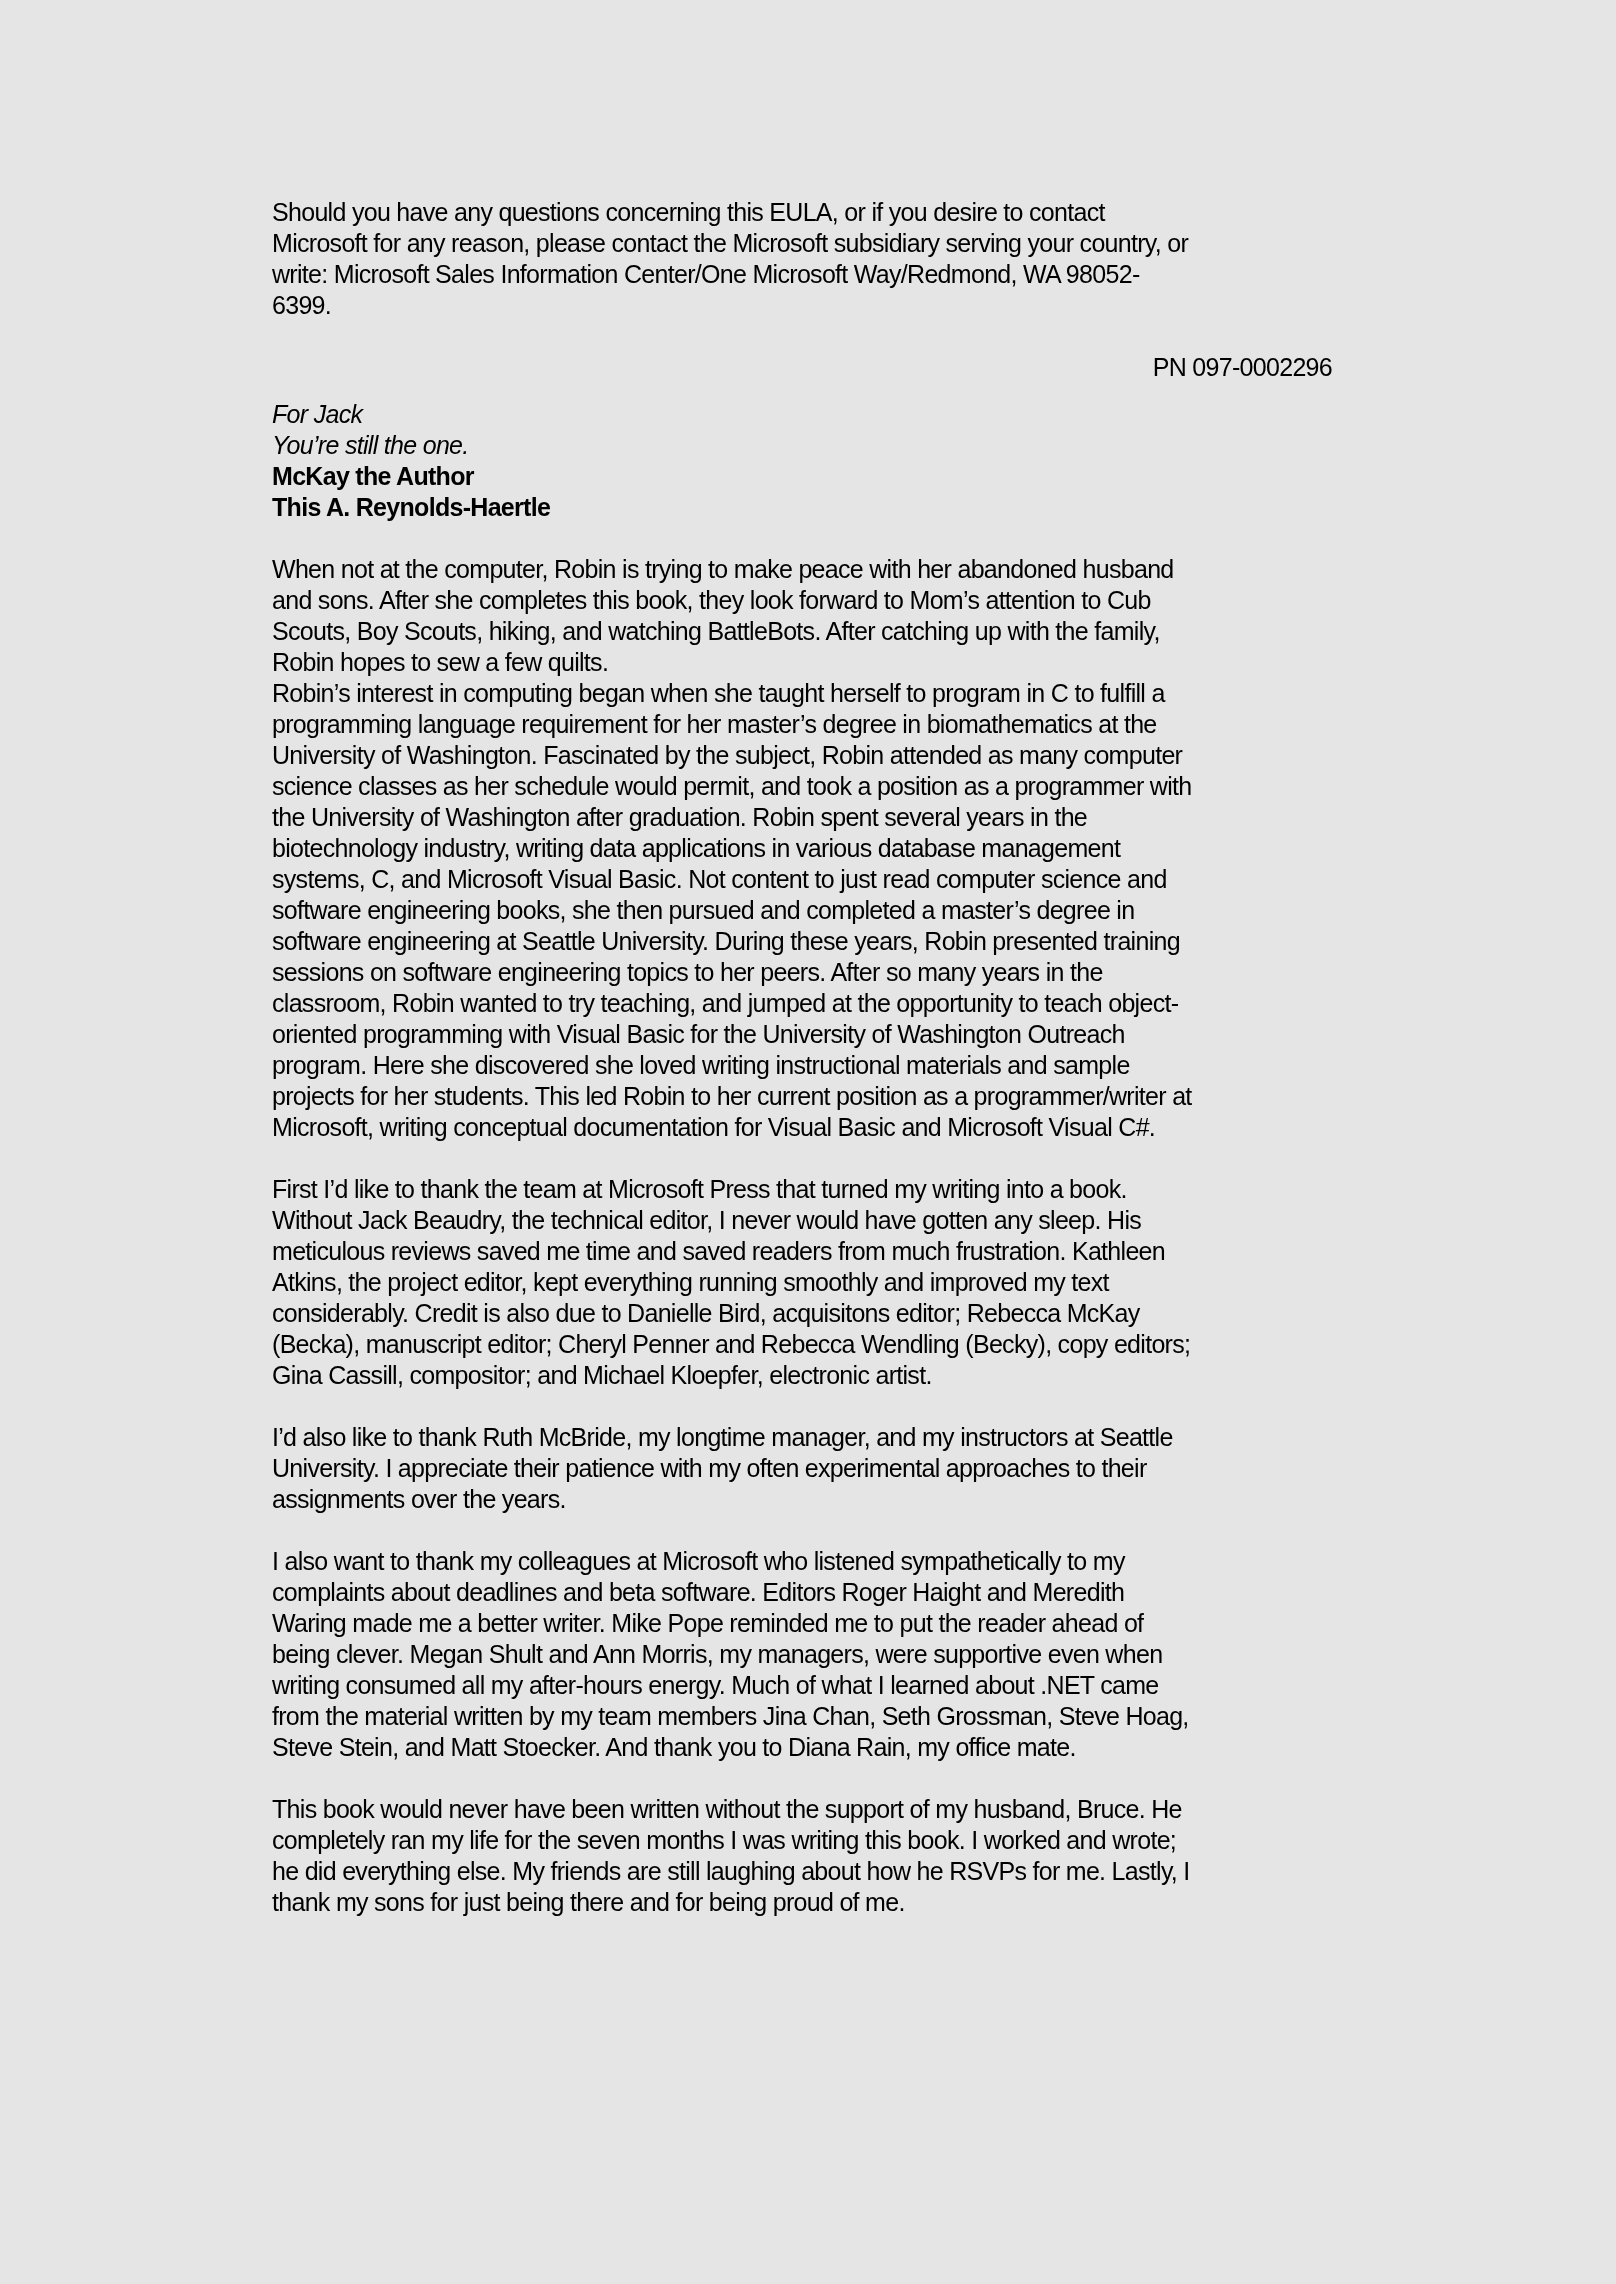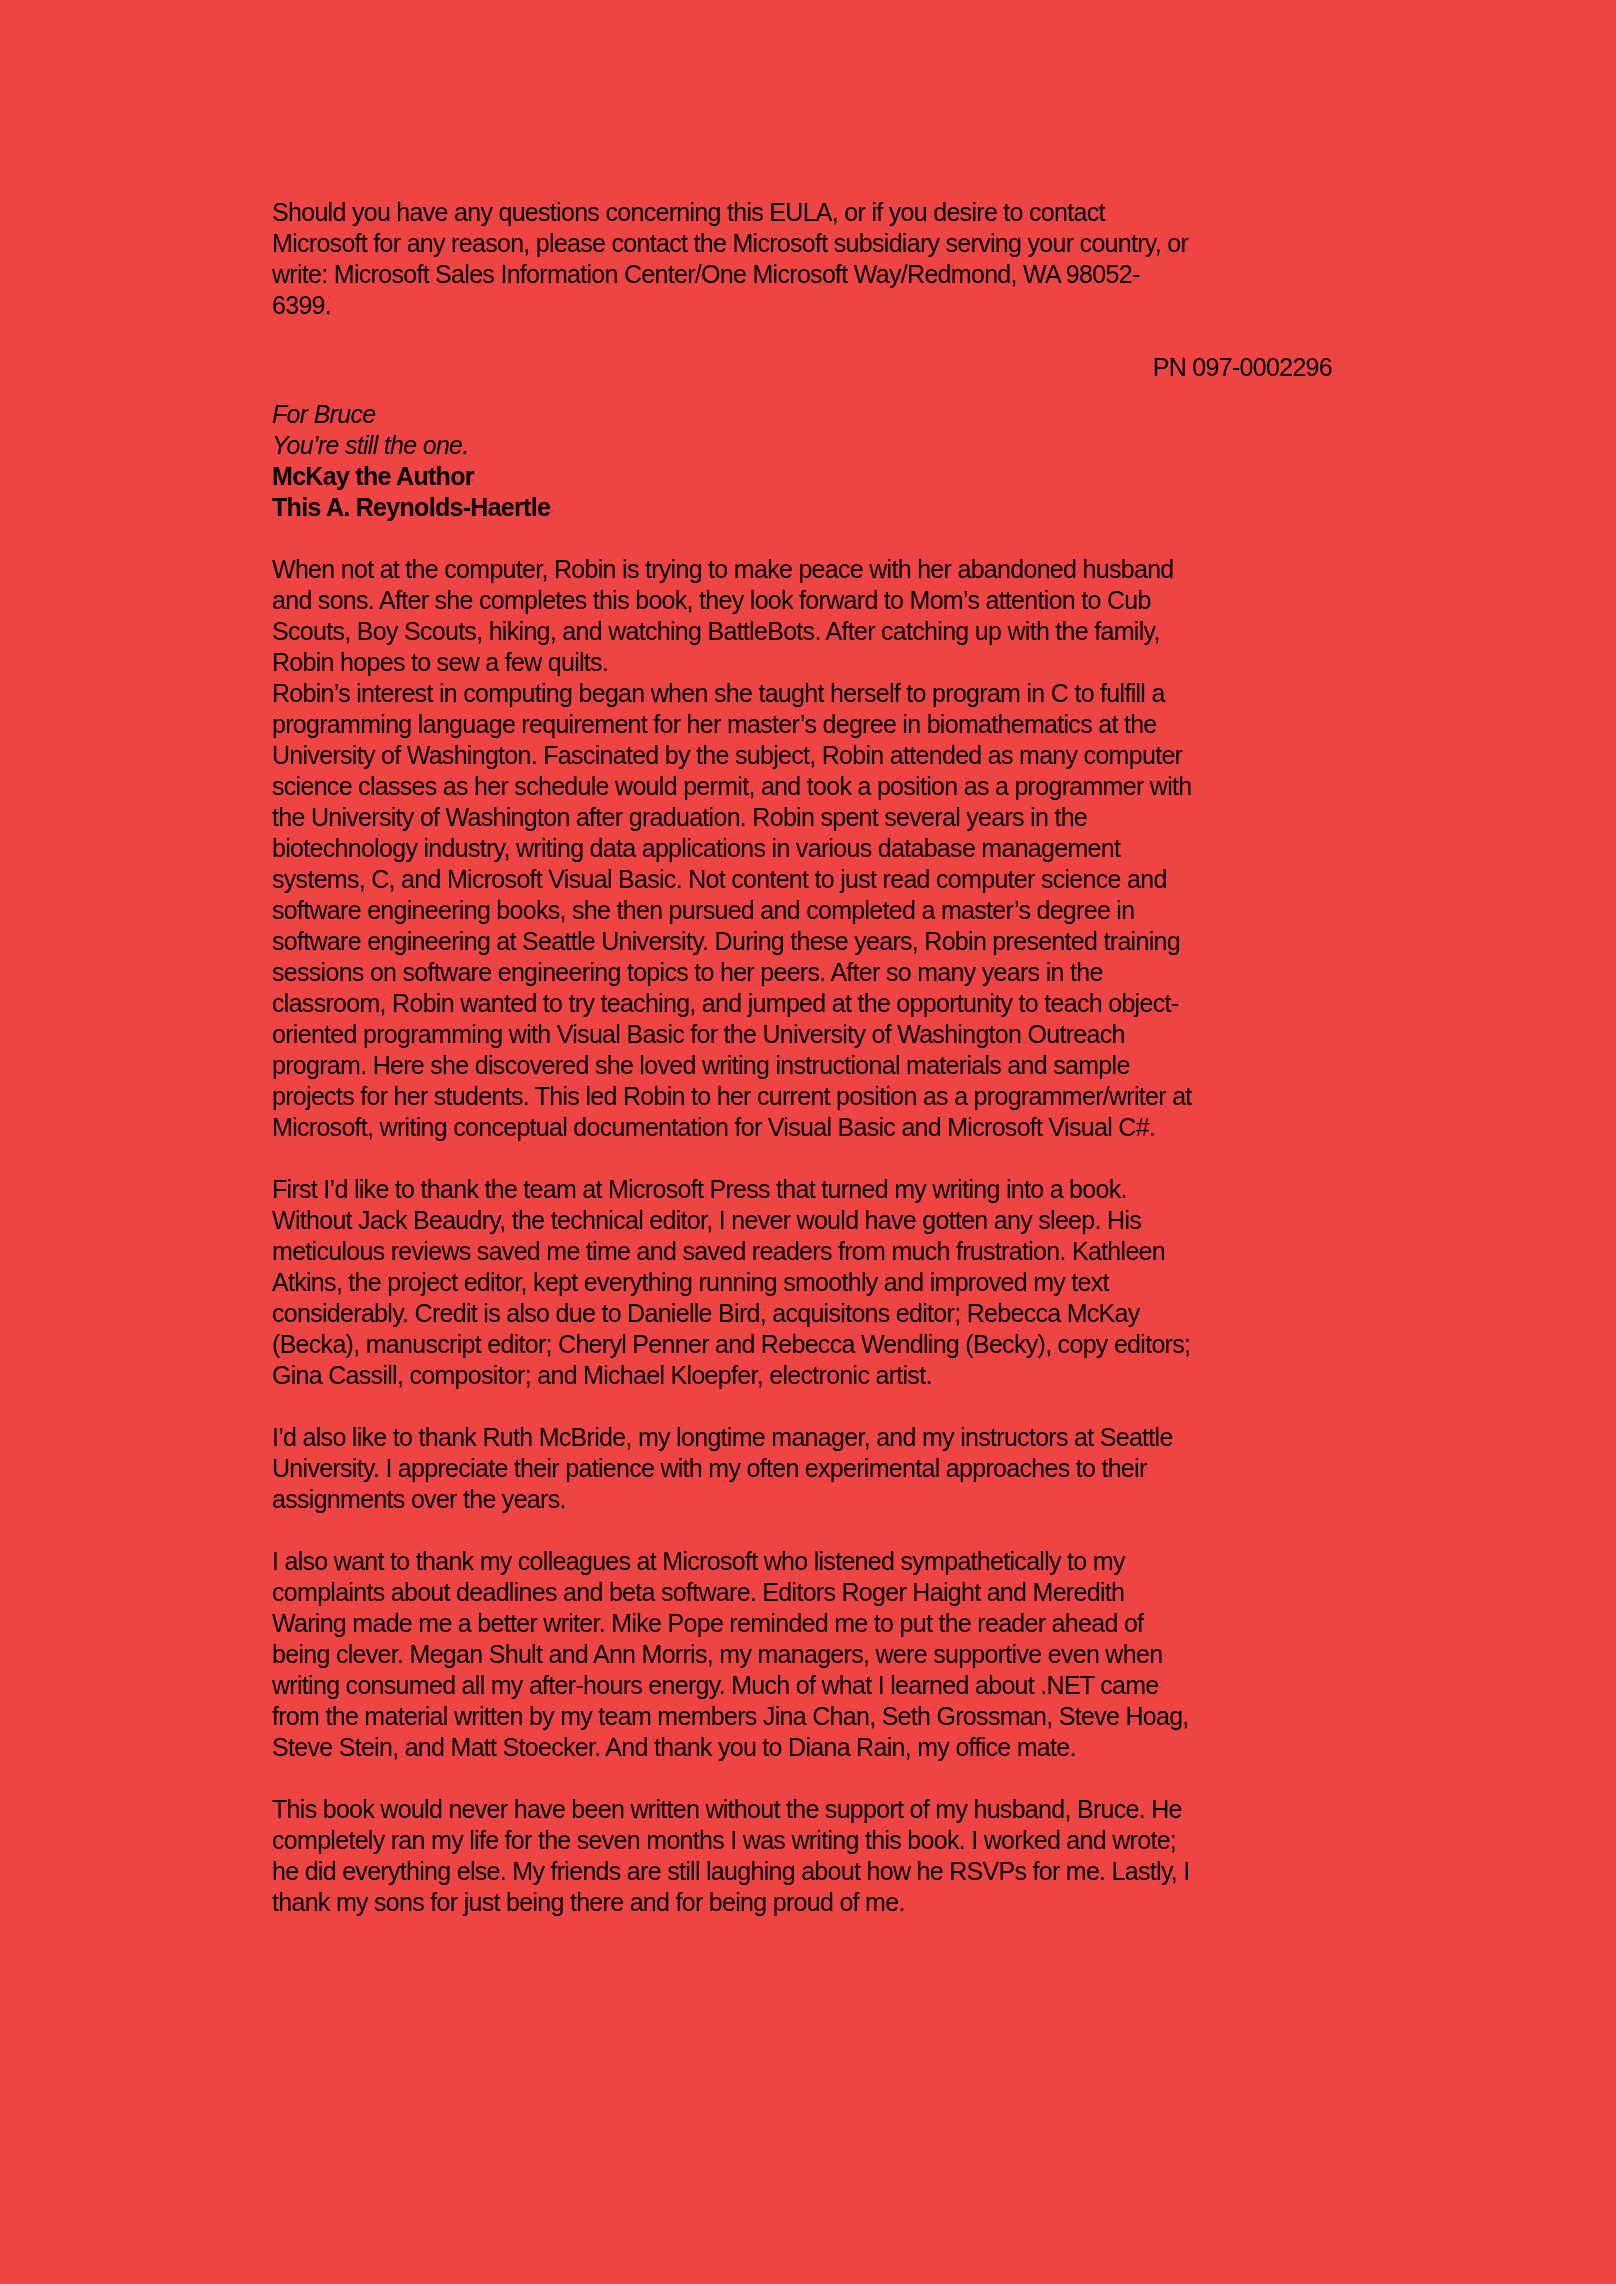--- a/index.html
+++ b/index.html
@@ -4,21 +4,21 @@
 <style>
   html, body {
     margin: 0;
     padding: 0;
     background: #ffffff;
   }
   .doc-page {
     position: relative;
     width: 1617px;
     height: 2284px;
-    background: #ef4444;
+    background: #e5e5e5;
     box-sizing: border-box;
     padding: 197px 285px 0 272px;
     font-family: "Liberation Sans", "DejaVu Sans", sans-serif;
     font-size: 25px;
     line-height: 31px;
     letter-spacing: -0.7px;
     color: #000000;
     overflow: hidden;
   }
   .para {
@@ -44,21 +44,21 @@
 
 <div class="doc-page">
 
   <p class="para">Should you have any questions concerning this EULA, or if you desire to contact
 Microsoft for any reason, please contact the Microsoft subsidiary serving your country, or
 write: Microsoft Sales Information Center/One Microsoft Way/Redmond, WA 98052-
 6399.</p>
 
   <p class="para pn-line">PN 097-0002296</p>
 
-  <p class="para italic tight">For Bruce
+  <p class="para italic tight">For Jack
 You’re still the one.</p>
 
   <p class="para bold tight">McKay the Author</p>
 
   <p class="para bold">This A. Reynolds-Haertle</p>
 
   <p class="para tight">When not at the computer, Robin is trying to make peace with her abandoned husband
 and sons. After she completes this book, they look forward to Mom’s attention to Cub
 Scouts, Boy Scouts, hiking, and watching BattleBots. After catching up with the family,
 Robin hopes to sew a few quilts.</p>

